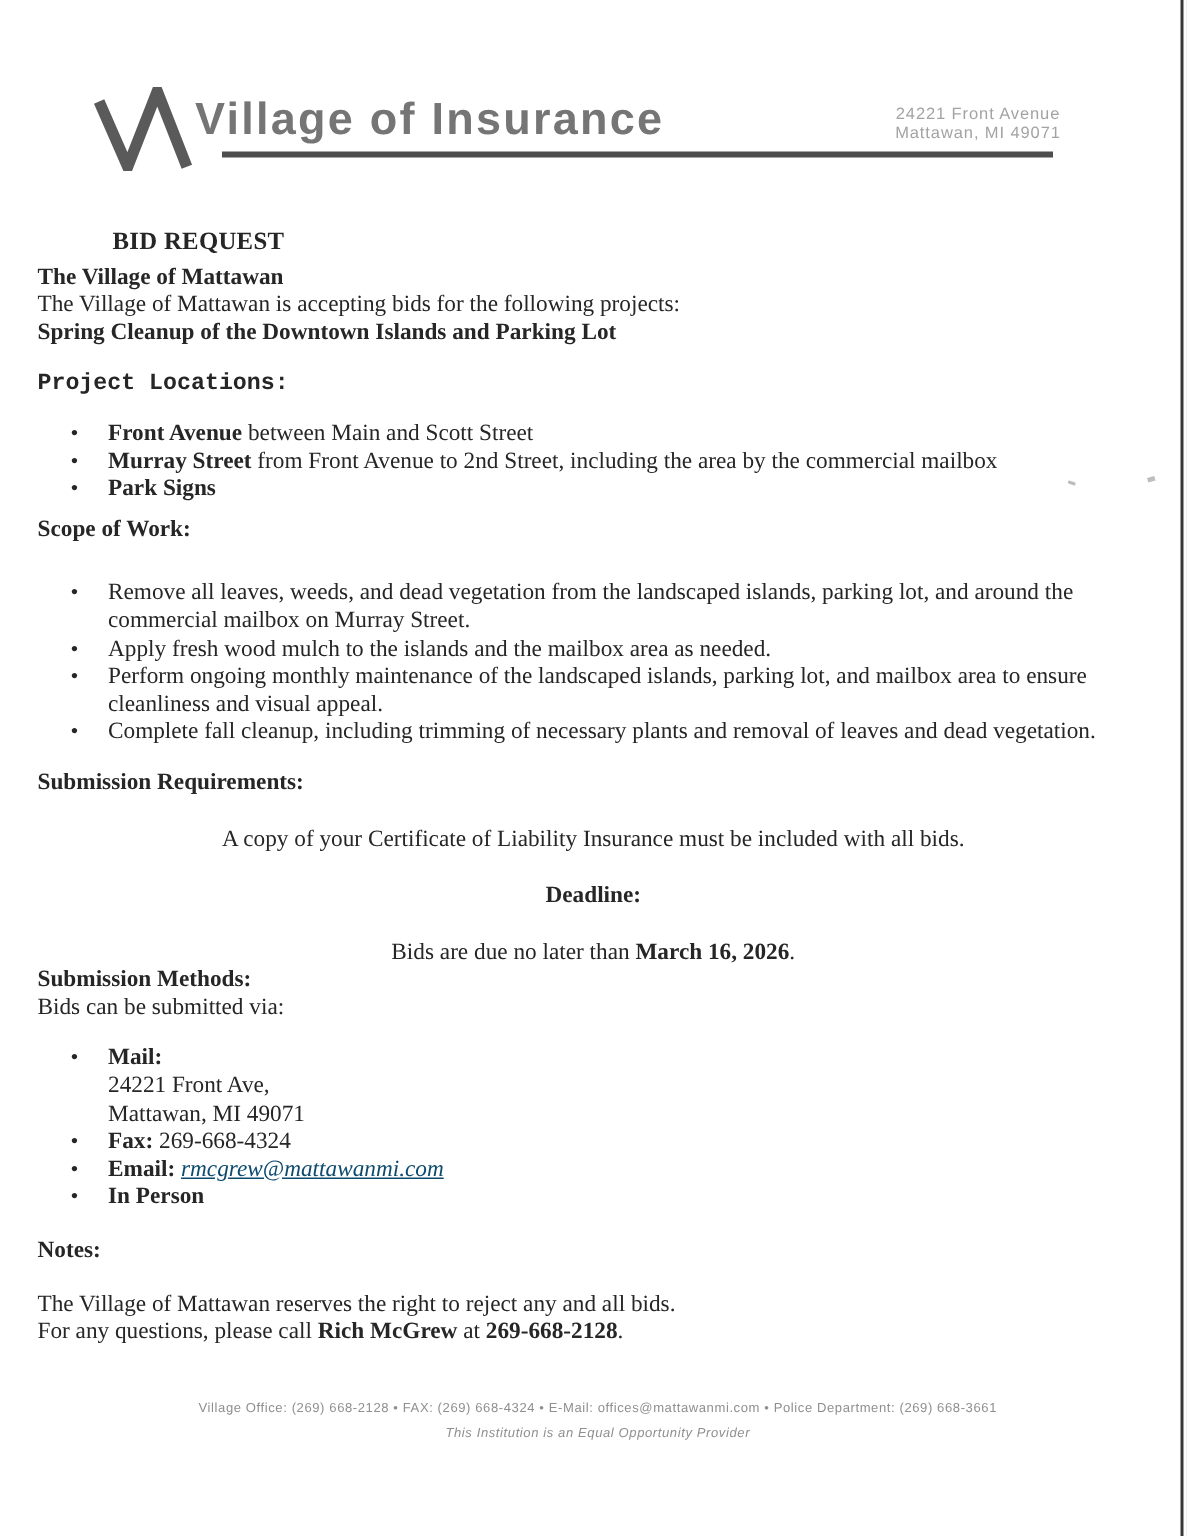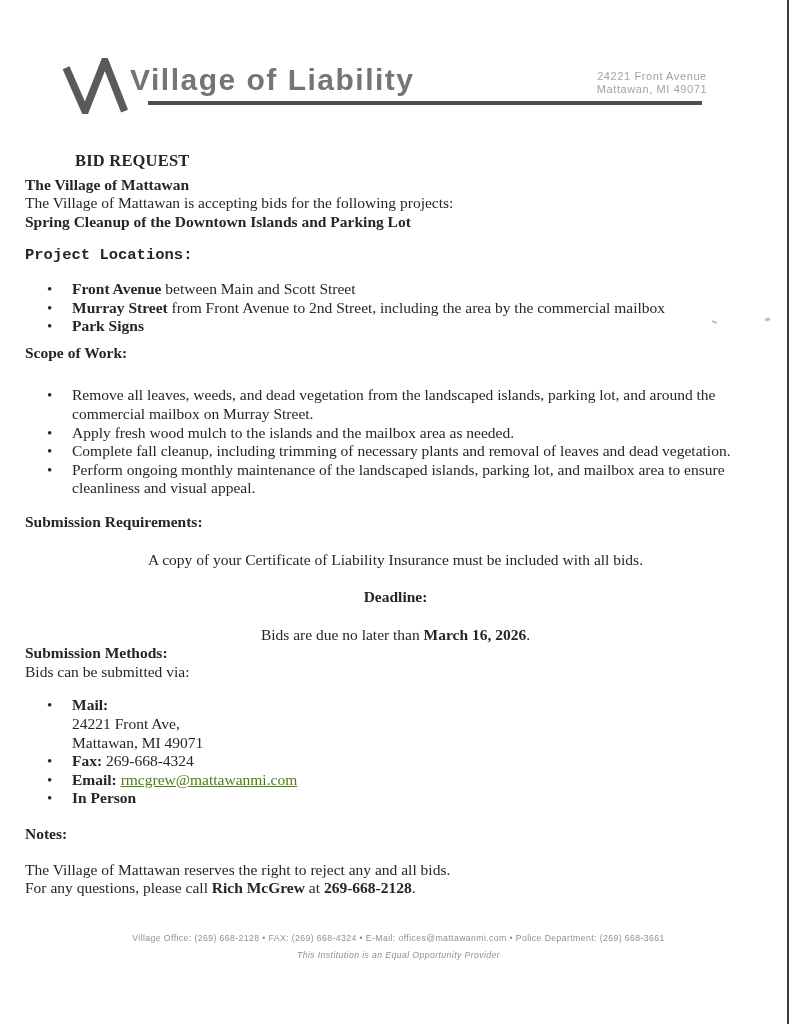--- a/index.html
+++ b/index.html
@@ -87,22 +87,23 @@
   ul.doc-list li::before {
     content: "\2022";
     position: absolute;
     left: -25px;
     top: 0;
     font-size: 15px;
   }
   ul.doc-list .subline { margin: 0; }
 
   .email-link {
-    color: #4d7c0f;
+    color: #0c4a6e;
     text-decoration: underline;
+    font-style: italic;
   }
 
   
   .footer-line1, .footer-line2 {
     position: absolute;
     left: 16px;
     right: 10px;
     text-align: center;
     font-family: "Liberation Sans", sans-serif;
     color: #8f8f8f;
@@ -127,21 +128,21 @@
 </head>
 <body>
 
 <div class="page">
 
   <div class="logo">
     <svg width="68" height="56" viewBox="0 0 100 82">
       <polyline points="6,14 34,78 63,4 92,78" fill="none" stroke="#5a5a5a" stroke-width="11" stroke-linecap="butt" stroke-linejoin="miter"></polyline>
     </svg>
   </div>
-  <div class="org-title">Village of Liability</div>
+  <div class="org-title">Village of Insurance</div>
   <div class="header-address">
     <div>24221 Front Avenue</div>
     <div>Mattawan, MI 49071</div>
   </div>
   <div class="header-rule"></div>
 
   <div class="content">
 
     <div class="doc-title">BID REQUEST</div>
 
@@ -159,22 +160,22 @@
       </li>
       <li>
         <span class="b">Park Signs</span><span></span>
       </li>
     </ul>
 
     <div class="h2" style="margin-top:8px;">Scope of Work:</div>
     <ul class="doc-list" style="margin-top:24px;">
       <li>Remove all leaves, weeds, and dead vegetation from the landscaped islands, parking lot, and around the commercial mailbox on Murray Street.</li>
       <li>Apply fresh wood mulch to the islands and the mailbox area as needed.</li>
+      <li>Perform ongoing monthly maintenance of the landscaped islands, parking lot, and mailbox area to ensure cleanliness and visual appeal.</li>
       <li>Complete fall cleanup, including trimming of necessary plants and removal of leaves and dead vegetation.</li>
-      <li>Perform ongoing monthly maintenance of the landscaped islands, parking lot, and mailbox area to ensure cleanliness and visual appeal.</li>
     </ul>
 
     <div class="h2" style="margin-top:15px;">Submission Requirements:</div>
     <div class="p mt-blank">A copy of your Certificate of Liability Insurance must be included with all bids.</div>
 
     <div class="h2 mt-blank">Deadline:</div>
     <div class="p mt-blank">
       <span>Bids are due no later than </span><span class="b">March 16, 2026</span><span>.</span>
     </div>
     <div class="h2">Submission Methods:</div>

